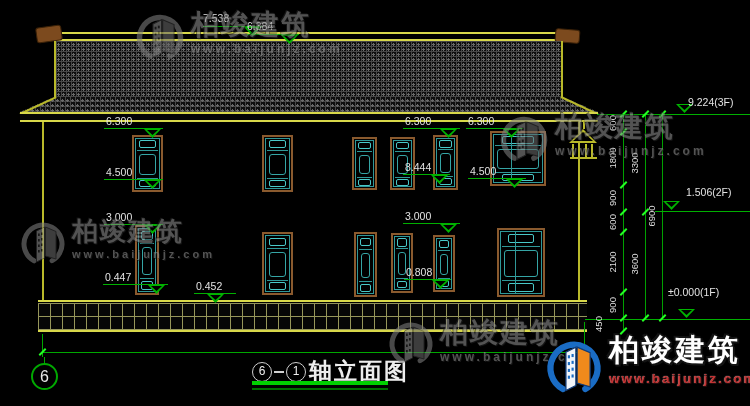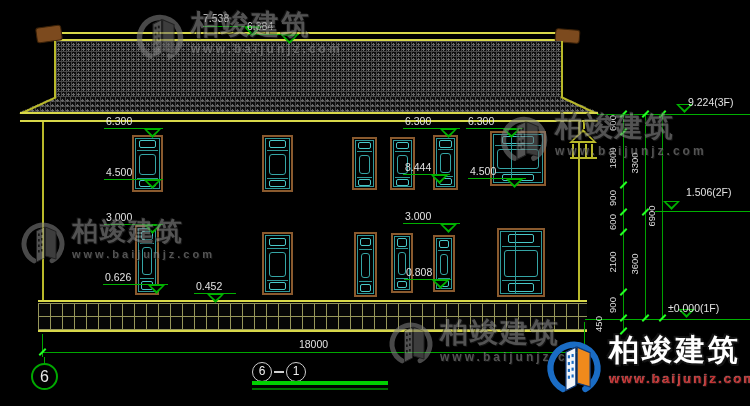--- a/index.html
+++ b/index.html
@@ -101,28 +101,28 @@
   <div class="ylb" style="left:38px;top:300px;width:549px;height:2px;"></div>
   <div class="yl" style="left:38px;top:303px;width:549px;height:1px;background:#8f8f5a;"></div>
   <div class="brick" style="left:38px;top:304px;width:549px;height:26px;"></div>
   <div class="ylb" style="left:38px;top:330px;width:549px;height:2px;"></div>
 
   <div class="gl" style="left:42px;top:334px;width:1px;height:23px;"></div>
   <div class="gl" style="left:584px;top:322px;width:1px;height:35px;"></div>
   <div class="gl" style="left:42px;top:352px;width:543px;height:1px;"></div>
   <div class="slash" style="left:38px;top:351px;"></div>
   <div class="slash" style="left:580px;top:351px;"></div>
-  <div class="mtext" style="left:42px;top:338px;width:543px;text-align:center;">18000</div>
 
   <div class="gl" style="left:44px;top:357px;width:1px;height:7px;"></div>
   <div class="bubble" style="left:31px;top:363px;">6</div>
 
   <div class="tcirc" style="left:252px;top:362px;">6</div>
   <div style="position:absolute;left:274px;top:371px;width:10px;height:2px;background:#d0d0d0;z-index:5;"></div>
   <div class="tcirc" style="left:286px;top:362px;">1</div>
+  <div class="ttext" style="left:309px;top:356px;">轴立面图</div>
   <div style="position:absolute;left:252px;top:381px;width:136px;height:4px;background:#00d000;z-index:5;"></div>
   <div style="position:absolute;left:252px;top:388px;width:136px;height:2px;background:#006e00;z-index:5;"></div>
 
   <div class="wm" style="left:133px;top:10px;">
     <span class="wm-ic" style="width:54px;height:54px;"><svg viewBox="0 0 100 100" width="100%" height="100%">
     <circle cx="50" cy="52" r="38" fill="none" stroke="#7e7e7e" stroke-width="10" stroke-dasharray="200 39" stroke-linecap="round" transform="rotate(118 50 52)"></circle>
     <polygon points="37,26 53,18 53,80 37,88" fill="#8d8d8d" stroke="#3a3a3a" stroke-width="2"></polygon>
     <polygon points="55,18 76,27 76,82 55,76" fill="#696969" stroke="#3a3a3a" stroke-width="2"></polygon>
     <rect x="40" y="31" width="3.5" height="5" fill="#2c2c2c"></rect>
           <rect x="46" y="29" width="3.5" height="5" fill="#2c2c2c"></rect>
@@ -327,21 +327,21 @@
     <div class="tri" style="left: 144px; top: 129px;"></div>
     <div class="tri-in" style="left: 147px; top: 130px;"></div>
     <div class="mtext" style="left: 106px; top: 166px;">4.500</div>
     <div class="mline" style="left: 104px; top: 179px; width: 59px;"></div>
     <div class="tri" style="left: 144px; top: 180px;"></div>
     <div class="tri-in" style="left: 147px; top: 181px;"></div>
     <div class="mtext" style="left: 106px; top: 211px;">3.000</div>
     <div class="mline" style="left: 104px; top: 224px; width: 59px;"></div>
     <div class="tri" style="left: 144px; top: 225px;"></div>
     <div class="tri-in" style="left: 147px; top: 226px;"></div>
-    <div class="mtext" style="left: 105px; top: 271px;">0.626</div>
+    <div class="mtext" style="left: 105px; top: 271px;">0.447</div>
     <div class="mline" style="left: 103px; top: 284px; width: 65px;"></div>
     <div class="tri" style="left: 148px; top: 285px;"></div>
     <div class="tri-in" style="left: 151px; top: 286px;"></div>
     <div class="mtext" style="left: 196px; top: 280px;">0.452</div>
     <div class="mline" style="left: 194px; top: 293px; width: 42px;"></div>
     <div class="tri" style="left: 207px; top: 294px;"></div>
     <div class="tri-in" style="left: 210px; top: 295px;"></div>
     <div class="mtext" style="left: 405px; top: 115px;">6.300</div>
     <div class="mline" style="left: 403px; top: 128px; width: 57px;"></div>
     <div class="tri" style="left: 440px; top: 129px;"></div>
@@ -367,21 +367,21 @@
     <div class="tri" style="left: 432px; top: 280px;"></div>
     <div class="tri-in" style="left: 435px; top: 281px;"></div>
     <div class="mtext" style="left: 688px; top: 96px;">9.224(3F)</div>
     <div class="mline" style="left: 597px; top: 114px; width: 153px;"></div>
     <div class="tri" style="left: 676px; top: 104px;"></div>
     <div class="tri-in" style="left: 679px; top: 105px;"></div>
     <div class="mtext" style="left: 686px; top: 186px;">1.506(2F)</div>
     <div class="mline" style="left: 655px; top: 211px; width: 95px;"></div>
     <div class="tri" style="left: 663px; top: 201px;"></div>
     <div class="tri-in" style="left: 666px; top: 202px;"></div>
-    <div class="mtext" style="left: 668px; top: 302px;">±0.000(1F)</div>
+    <div class="mtext" style="left: 668px; top: 286px;">±0.000(1F)</div>
     <div class="mline" style="left: 585px; top: 319px; width: 165px;"></div>
     <div class="tri" style="left: 678px; top: 309px;"></div>
     <div class="tri-in" style="left: 681px; top: 310px;"></div>
     <div class="cline" style="left: 623px; top: 114px; height: 217px;"></div>
     <div class="ctick" style="left: 619px; top: 113px;"></div>
     <div class="ctick" style="left: 619px; top: 131px;"></div>
     <div class="ctick" style="left: 619px; top: 184px;"></div>
     <div class="ctick" style="left: 619px; top: 211px;"></div>
     <div class="ctick" style="left: 619px; top: 231px;"></div>
     <div class="ctick" style="left: 619px; top: 291px;"></div>

